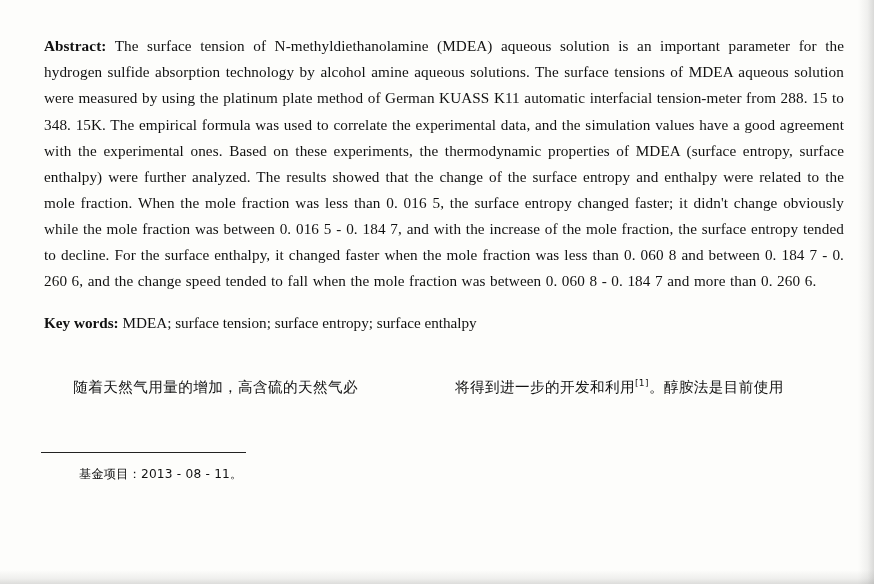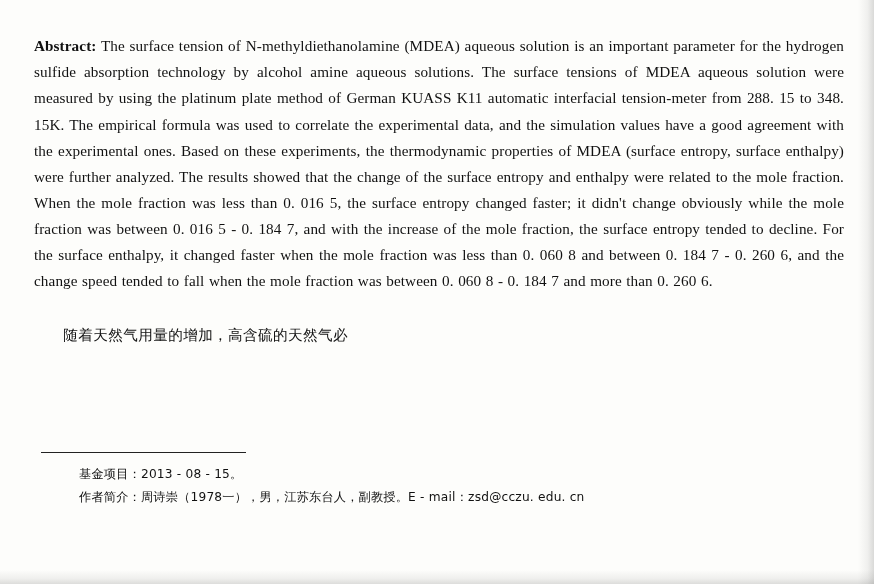--- a/index.html
+++ b/index.html
@@ -13,21 +13,21 @@
     overflow: hidden;
     font-family: "Liberation Serif", serif;
     color: #111;
     position: relative;
   }
   .page {
     position: relative;
     width: 874px;
     height: 584px;
     box-sizing: border-box;
-    padding: 18px 30px 0 34px;
+    padding: 18px 30px 0 44px;
     background: #fdfdfb;
   }
   .abstract-block {
     font-size: 15.2px;
     line-height: 1.72;
     text-align: justify;
     text-justify: inter-word;
     letter-spacing: 0.1px;
     word-spacing: 0.6px;
   }
@@ -37,21 +37,21 @@
   .keywords-line {
     margin-top: 2px;
     font-size: 15.2px;
     line-height: 1.72;
     text-align: left;
   }
   .kw-label {
     font-weight: bold;
   }
   .body-cols {
-    margin-top: 28px;
+    margin-top: 39px;
     display: flex;
     flex-direction: row;
     gap: 22px;
     font-family: "DejaVu Sans", sans-serif;
     font-size: 14.6px;
     line-height: 1.7;
   }
   .body-col {
     flex: 1 1 0;
     text-indent: 2em;
@@ -111,32 +111,35 @@
 </style>
 </head>
 <body>
 
 <div class="page">
 
   <p class="abstract-block">
     <span class="abstract-label">Abstract:</span><span> The surface tension of N-methyldiethanolamine (MDEA) aqueous solution is an important parameter for the hydrogen sulfide absorption technology by alcohol amine aqueous solutions. The surface tensions of MDEA aqueous solution were measured by using the platinum plate method of German KUASS K11 automatic interfacial tension-meter from 288. 15 to 348. 15K. The empirical formula was used to correlate the experimental data, and the simulation values have a good agreement with the experimental ones. Based on these experiments, the thermodynamic properties of MDEA (surface entropy, surface enthalpy) were further analyzed. The results showed that the change of the surface entropy and enthalpy were related to the mole fraction. When the mole fraction was less than 0. 016 5, the surface entropy changed faster; it didn't change obviously while the mole fraction was between 0. 016 5 - 0. 184 7, and with the increase of the mole fraction, the surface entropy tended to decline. For the surface enthalpy, it changed faster when the mole fraction was less than 0. 060 8 and between 0. 184 7 - 0. 260 6, and the change speed tended to fall when the mole fraction was between 0. 060 8 - 0. 184 7 and more than 0. 260 6.</span>
   </p>
 
+  <p class="keywords-line">
+    <span class="kw-label">Key words:</span><span> MDEA; surface tension; surface entropy; surface enthalpy</span>
+  </p>
 
   <div class="body-cols">
     <div class="body-col">随着天然气用量的增加，高含硫的天然气必</div>
+    <div class="body-col right">
+      <span>将得到进一步的开发和利用</span><sup>[1]</sup><span>。醇胺法是目前使用</span>
+    </div>
   </div>
 
   <div class="rule-wrap">
     <div class="footrule"></div>
     <div class="footnotes">
       <div class="footnote-line">
-        <span class="fn-label">基金项目：</span><span>2013 - 08 - 15。</span>
-      </div>
-      <div class="footnote-line">
-        <span class="fn-label">作者简介：</span><span>周诗崇（1978一），男，江苏东台人，副教授。E - mail：zsd@cczu. edu. cn</span>
+        <span class="fn-label">基金项目：</span><span>2013 - 08 - 11。</span>
       </div>
     </div>
   </div>
 
   <div class="edge-shadow-right"></div>
   <div class="edge-shadow-bottom"></div>
 </div>
 
 </body></html>

